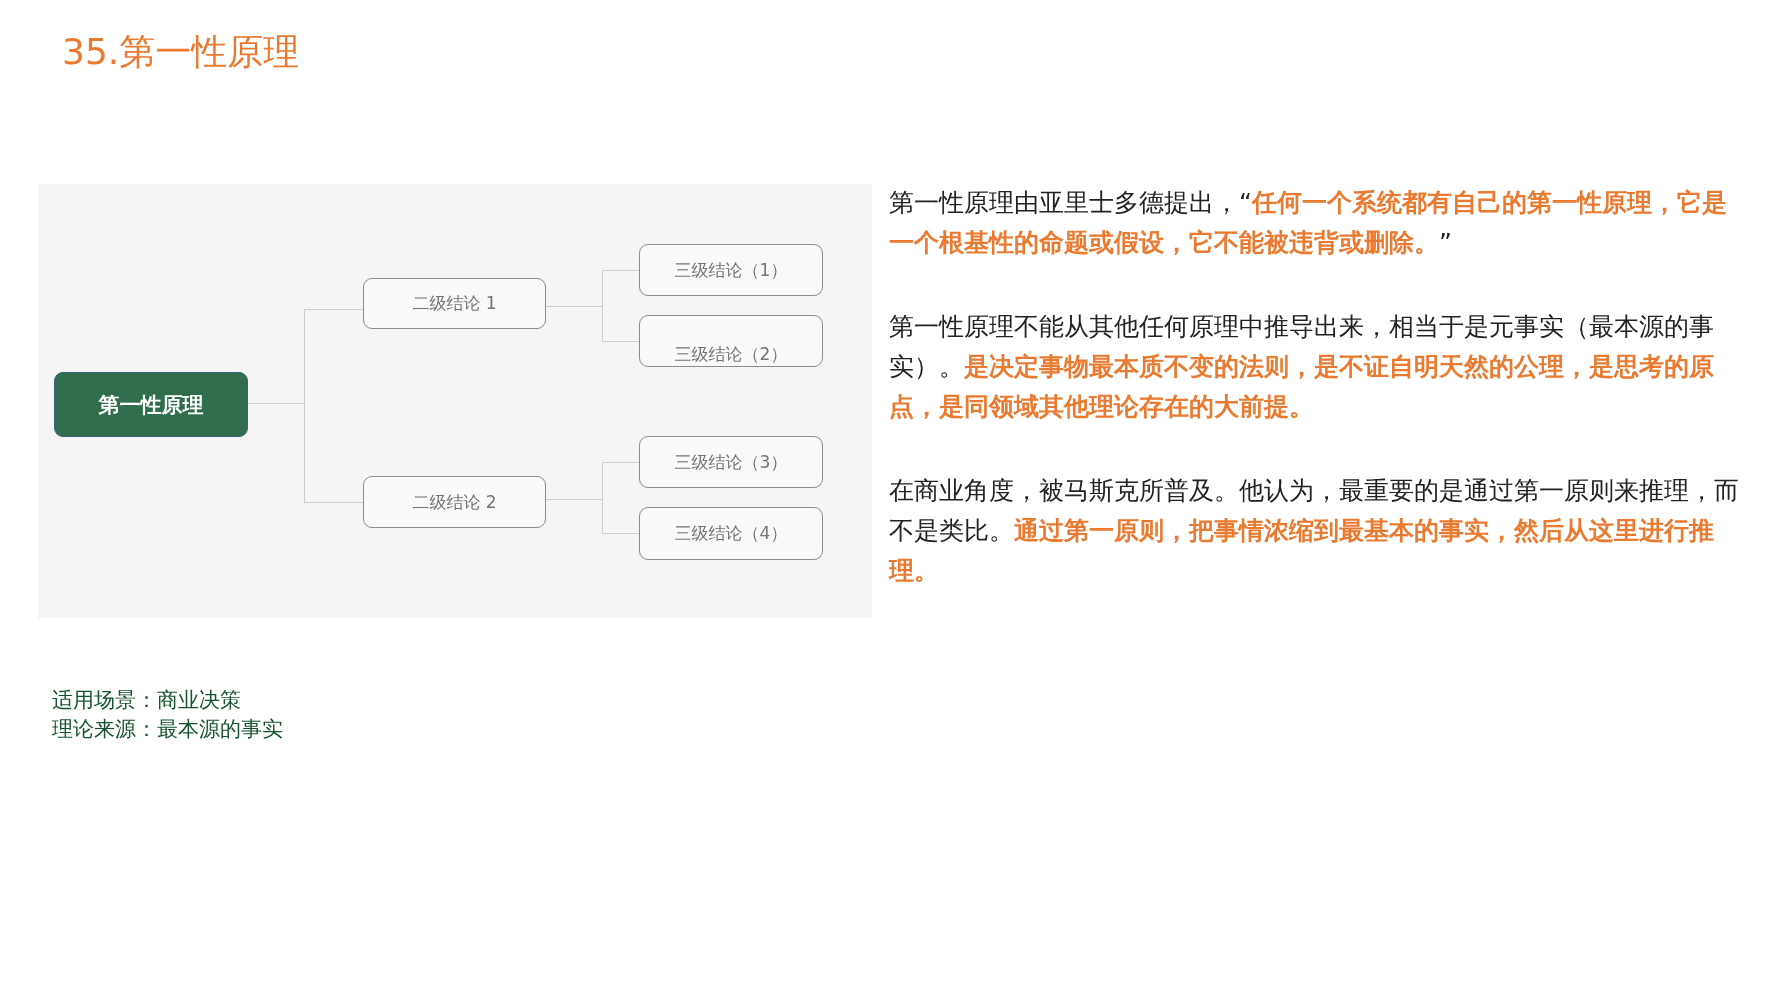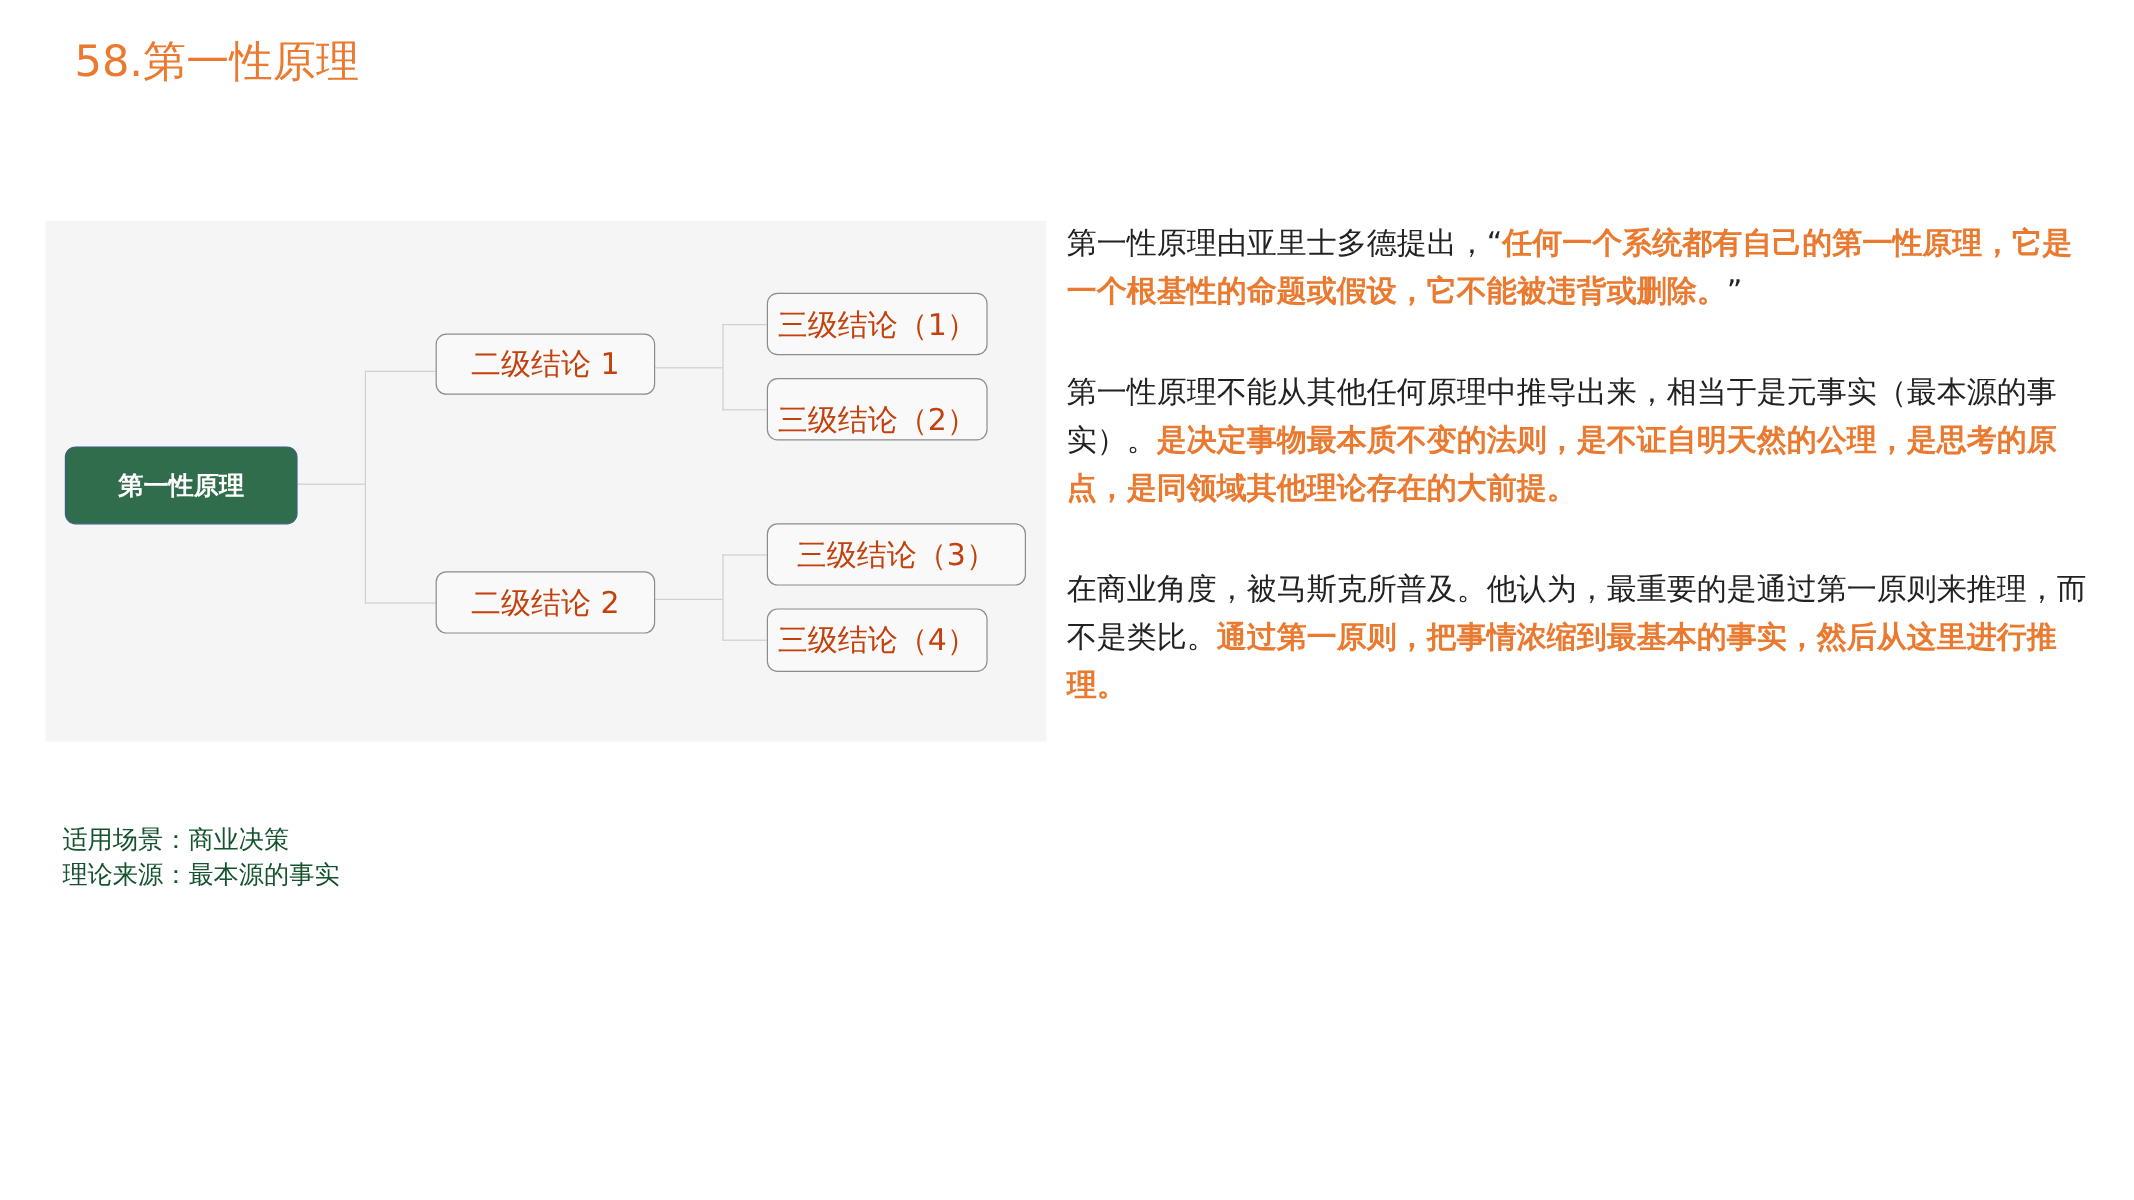--- a/index.html
+++ b/index.html
@@ -19,38 +19,38 @@
   .node {
     position:absolute; box-sizing:border-box; display:flex; align-items:center; justify-content:center;
     white-space:nowrap;
   }
   .root {
     background:#306D4D; border:1.5px solid #3B5F84; border-radius:9px;
     color:#ffffff; font-weight:bold; font-size:21px;
   }
   .lvl {
     background:#F9F9F9; border:1.5px solid #8C8C8C; border-radius:9px;
-    color:#c2410c; font-size:25px;
+    color:#737373; font-size:17px;
   }
   .line { position:absolute; background:#CFCFCF; }
   .text-block {
     position:absolute; left:889px; top:183px; width:860px;
     font-size:25px; line-height:40px; color:#222222;
   }
   .text-block p { margin:0 0 44px 0; }
   .hl { color:#E97A30; font-weight:bold; }
   .footer {
     position:absolute; left:52px; top:686px;
     font-size:21px; line-height:29px; color:#14532d;
   }
 </style>
 </head>
 <body>
 
-<div class="title">58.第一性原理</div>
+<div class="title">35.第一性原理</div>
 
 <div class="diagram">
 
   <div class="line" style="left:210px; top:219px; width:56px; height:1px;"></div>
   <div class="line" style="left:266px; top:125px; width:1px; height:194px;"></div>
   <div class="line" style="left:266px; top:125px; width:59px; height:1px;"></div>
   <div class="line" style="left:266px; top:318px; width:59px; height:1px;"></div>
 
   <div class="line" style="left:508px; top:122px; width:56px; height:1px;"></div>
   <div class="line" style="left:564px; top:86px; width:1px; height:72px;"></div>
@@ -72,21 +72,21 @@
   <div class="node lvl" style="left:325px; top:292px; width:183px; height:52px;">
     <span>二级结论 2</span>
   </div>
 
   <div class="node lvl" style="left:601px; top:60px; width:184px; height:52px;">
     <span>三级结论（1）</span>
   </div>
   <div class="node lvl" style="left:601px; top:131px; width:184px; height:52px;align-items:flex-end;">
     <span>三级结论（2）</span>
   </div>
-  <div class="node lvl" style="left:601px; top:252px; width:216px; height:52px;">
+  <div class="node lvl" style="left:601px; top:252px; width:184px; height:52px;">
     <span>三级结论（3）</span>
   </div>
   <div class="node lvl" style="left:601px; top:323px; width:184px; height:53px;">
     <span>三级结论（4）</span>
   </div>
 </div>
 
 <div class="text-block">
   <p><span>第一性原理由亚里士多德提出，“</span><span class="hl">任何一个系统都有自己的第一性原理，它是一个根基性的命题或假设，它不能被违背或删除。</span><span>”</span></p>
   <p><span>第一性原理不能从其他任何原理中推导出来，相当于是元事实（最本源的事实）。</span><span class="hl">是决定事物最本质不变的法则，是不证自明天然的公理，是思考的原点，是同领域其他理论存在的大前提。</span></p>

